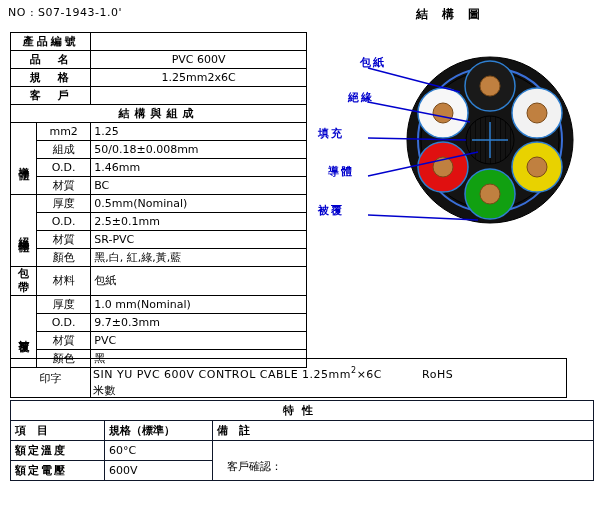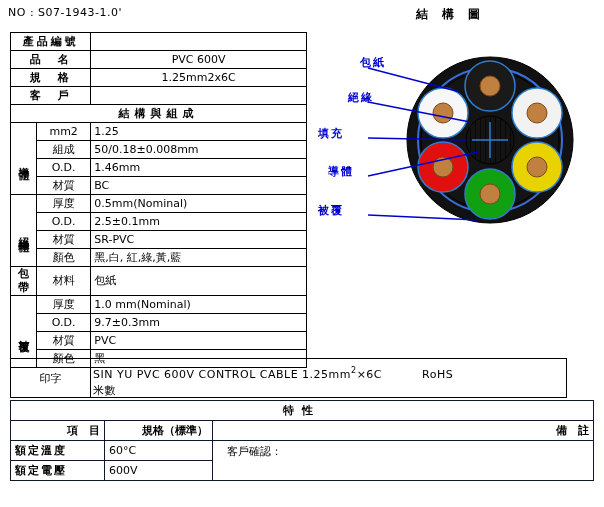--- a/index.html
+++ b/index.html
@@ -115,21 +115,21 @@
     height: 19px;
     font-size: 11px;
     padding: 0 4px;
   }
   td.char-title {
     text-align: center;
     font-weight: bold;
     letter-spacing: 8px;
   }
   td.char-h {
-    text-align: right;
+    text-align: left;
     font-weight: bold;
   }
   td.char-l {
     text-align: left;
     font-weight: bold;
     letter-spacing: 2px;
   }
   td.char-v {
     text-align: left;
     padding-left: 6px;
@@ -266,21 +266,21 @@
       <td class="char-title" colspan="3">特性</td>
     </tr>
     <tr>
       <td class="char-h">項　目</td>
       <td class="char-h">規格（標準）</td>
       <td class="char-h">備　註</td>
     </tr>
     <tr>
       <td class="char-l">額定溫度</td>
       <td class="char-v">60°C</td>
-      <td rowspan="2" style="vertical-align:top; padding-top:3px; padding-left:14px;">客戶確認：</td>
+      <td rowspan="2" style="vertical-align:top; padding-top:18px; padding-left:14px;">客戶確認：</td>
     </tr>
     <tr>
       <td class="char-l">額定電壓</td>
       <td class="char-v">600V</td>
     </tr>
   </tbody>
 </table>
 
 <div class="drawing">
   <svg width="290" height="240" viewBox="0 0 290 240">

